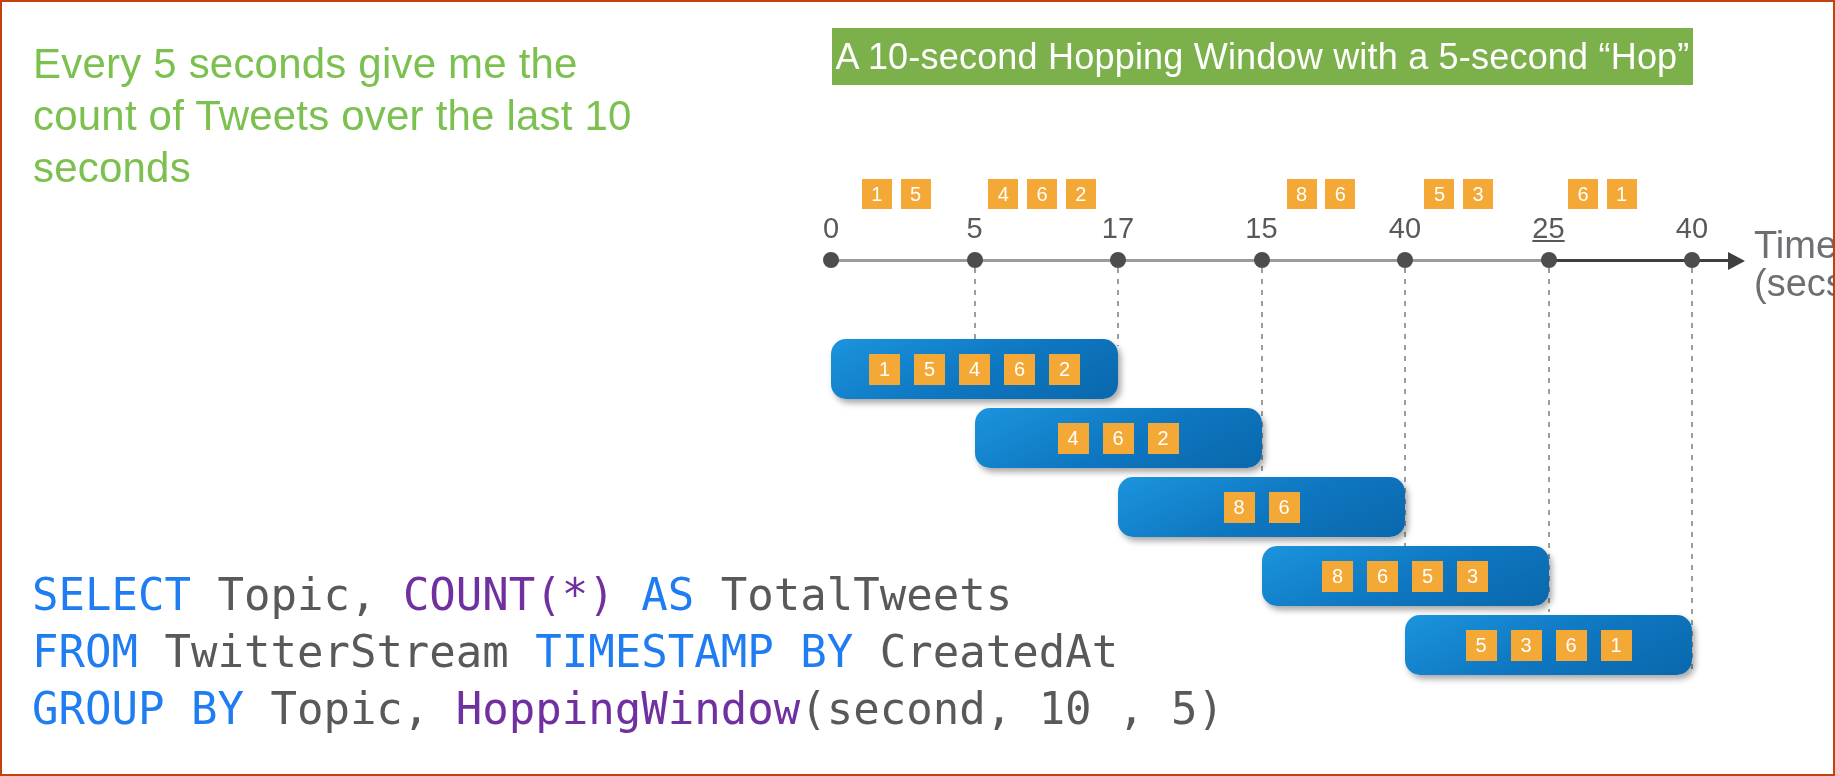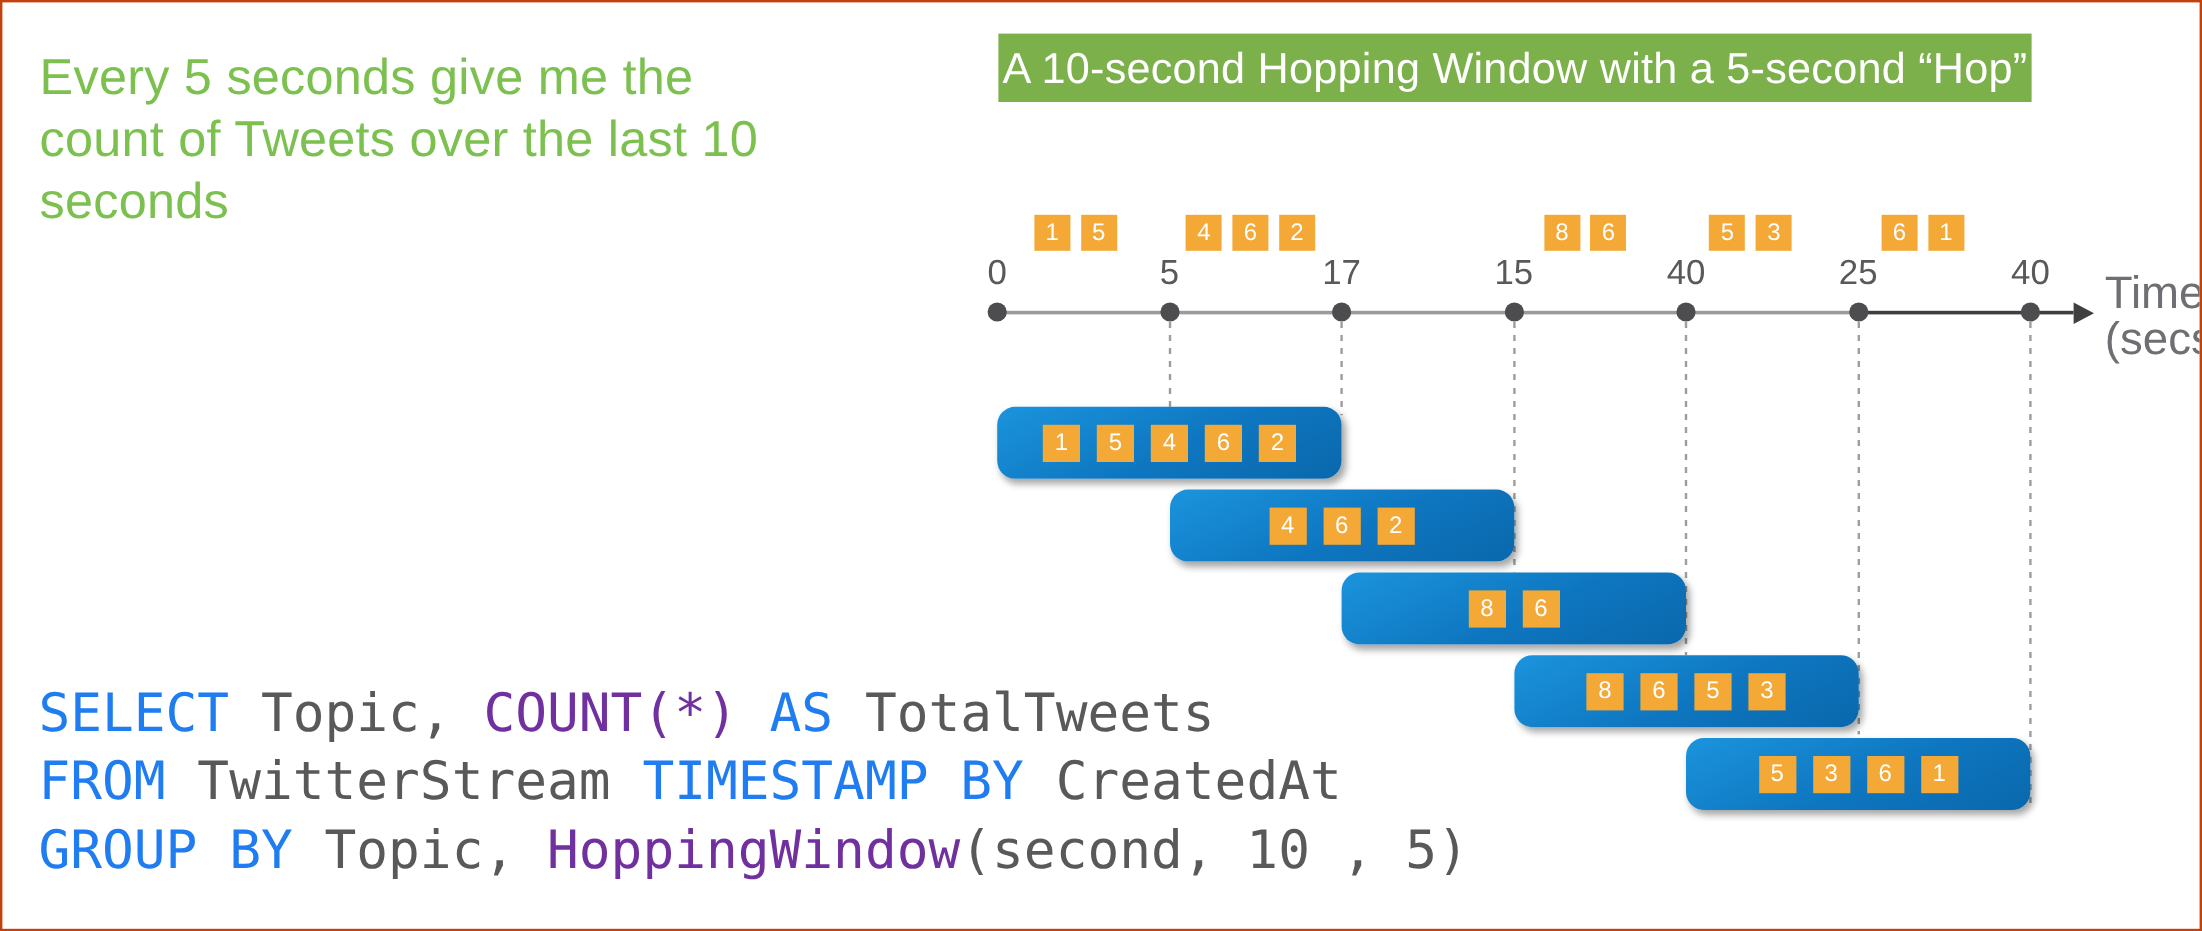--- a/index.html
+++ b/index.html
@@ -96,21 +96,21 @@
       <div class="tick-dot" style="left: 1108px;"></div>
       <div class="tick-label" style="left: 1081px;">17</div>
       <div class="dash-line" style="left: 1258.5px; height: 209px;"></div>
       <div class="tick-dot" style="left: 1251.5px;"></div>
       <div class="tick-label" style="left: 1224.5px;">15</div>
       <div class="dash-line" style="left: 1402px; height: 278px;"></div>
       <div class="tick-dot" style="left: 1395px;"></div>
       <div class="tick-label" style="left: 1368px;">40</div>
       <div class="dash-line" style="left: 1545.5px; height: 344px;"></div>
       <div class="tick-dot" style="left: 1538.5px;"></div>
-      <div class="tick-label" style="left: 1511.5px;">25</div>
+      <div class="tick-label" style="left: 1511.5px; text-decoration: underline;">25</div>
       <div class="dash-line" style="left: 1689px; height: 405px;"></div>
       <div class="tick-dot" style="left: 1682px;"></div>
       <div class="tick-label" style="left: 1655px;">40</div>
       <div class="event-box" style="left: 859.92px;">1</div>
       <div class="event-box" style="left: 898.665px;">5</div>
       <div class="event-box" style="left: 986.2px;">4</div>
       <div class="event-box" style="left: 1024.94px;">6</div>
       <div class="event-box" style="left: 1063.69px;">2</div>
       <div class="event-box" style="left: 1284.68px;">8</div>
       <div class="event-box" style="left: 1323.42px;">6</div>

